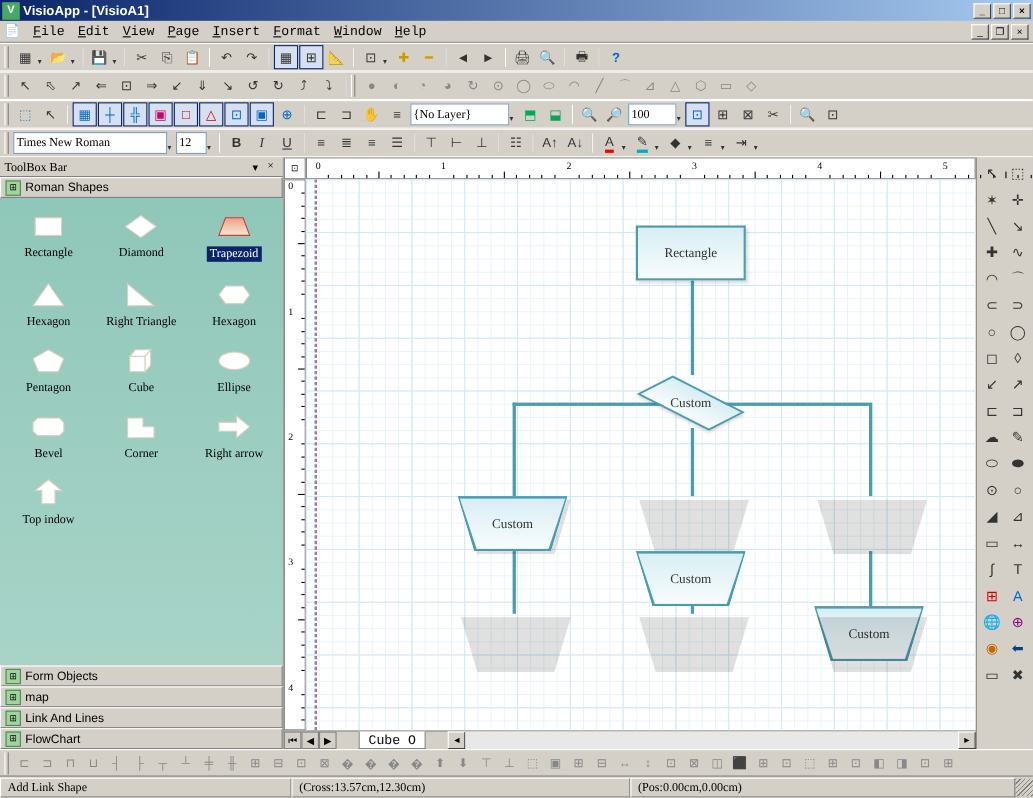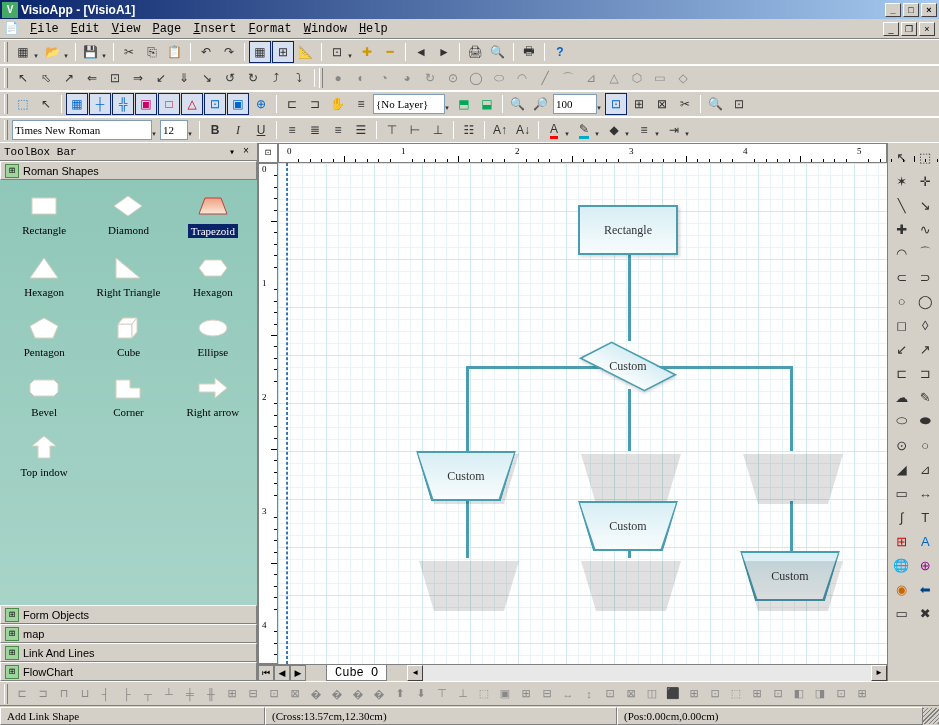--- a/index.html
+++ b/index.html
@@ -26,21 +26,21 @@
 .tb-btn.active { border: 1px solid #0a246a; background: #d6e0f0; }
 .tb-sep { width: 1px; height: 18px; background: #808080; margin: 0 3px; border-right: 1px solid #fff; }
 .tb-dd { font-size: 7px; margin-left: -4px; padding-top: 8px; width: 10px; }
 .tb-input { height: 20px; border: 1px solid #7f9db9; background: white; padding: 0 2px; font-size: 11px; font-family: Tahoma; }
 
 
 .main { flex: 1; display: flex; overflow: hidden; }
 
 
 .toolbox { width: 258px; background: #d4d0c8; display: flex; flex-direction: column; border-right: 1px solid #808080; }
-.toolbox-header { height: 18px; background: #d4d0c8; display: flex; align-items: center; padding: 0 4px; border-bottom: 1px solid #808080; font-family: Liberation Mono, monospace; }
+.toolbox-header { height: 18px; background: #d4d0c8; display: flex; align-items: center; padding: 0 4px; border-bottom: 1px solid #808080; font-family: Liberation Serif, serif; }
 .toolbox-header .htxt { flex: 1; }
 .toolbox-header .hbtn { width: 14px; text-align: center; cursor: default; font-size: 10px; }
 .category { height: 19px; background: #d4d0c8; border: 1px solid #fff; border-right-color: #808080; border-bottom-color: #808080; display: flex; align-items: center; padding: 0 4px; cursor: default; }
 .cat-icon { width: 14px; height: 14px; margin-right: 4px; background: #9fd49f; border: 1px solid #4a8a4a; font-size: 8px; text-align: center; line-height: 12px; }
 .shapes-area { flex: 1; background: linear-gradient(to bottom, #8fc7b8, #a8d4c8); overflow-y: auto; padding: 8px 4px; }
 .shapes-grid { display: grid; grid-template-columns: repeat(3, 1fr); gap: 8px 4px; }
 .shape-cell { display: flex; flex-direction: column; align-items: center; cursor: default; padding: 4px 2px; }
 .shape-cell.selected { }
 .shape-cell.selected .shape-label { background: #0a246a; color: white; padding: 1px 3px; }
 .shape-preview { width: 36px; height: 28px; display: flex; align-items: center; justify-content: center; margin-bottom: 4px; }
@@ -222,21 +222,21 @@
   <div class="tb-btn active" style="color:#c00;">□</div>
   <div class="tb-btn active" style="color:#c00;">△</div>
   <div class="tb-btn active" style="color:#06c;">⊡</div>
   <div class="tb-btn active" style="color:#06c;">▣</div>
   <div class="tb-btn" style="color:#06c;">⊕</div>
   <div class="tb-sep"></div>
   <div class="tb-btn">⊏</div>
   <div class="tb-btn">⊐</div>
   <div class="tb-btn">✋</div>
   <div class="tb-btn">≡</div>
-  <input class="tb-input" style="width: 72px;" value="{No Layer}">
+  <input class="tb-input" style="width: 90px;" value="{No Layer}">
   <div class="tb-btn tb-dd">▾</div>
   <div class="tb-btn" style="color:#0a5;">⬒</div>
   <div class="tb-btn" style="color:#0a5;">⬓</div>
   <div class="tb-sep"></div>
   <div class="tb-btn" style="color:#06c;">🔍</div>
   <div class="tb-btn" style="color:#06c;">🔎</div>
   <input class="tb-input" style="width: 44px;" value="100">
   <div class="tb-btn tb-dd">▾</div>
   <div class="tb-btn active" style="color:#06c;">⊡</div>
   <div class="tb-btn">⊞</div>
@@ -763,20 +763,20 @@
     <div class="bt-btn">◧</div>
     <div class="bt-btn">◨</div>
     <div class="bt-btn">⊡</div>
     <div class="bt-btn">⊞</div>
   </div>
 
 <div class="statusbar">
   <div class="status-cell" style="width:265px;">
       <span>Add Link Shape</span>
     </div>
-  <div class="status-cell" style="width:352px;">
+  <div class="status-cell" style="width:308px;">
       <span>(Cross:13.57cm,12.30cm)</span>
     </div>
   <div class="status-cell wide">
       <span>(Pos:0.00cm,0.00cm)</span>
     </div>
   <div class="status-grip"></div>
 </div>
 
 </body></html>

